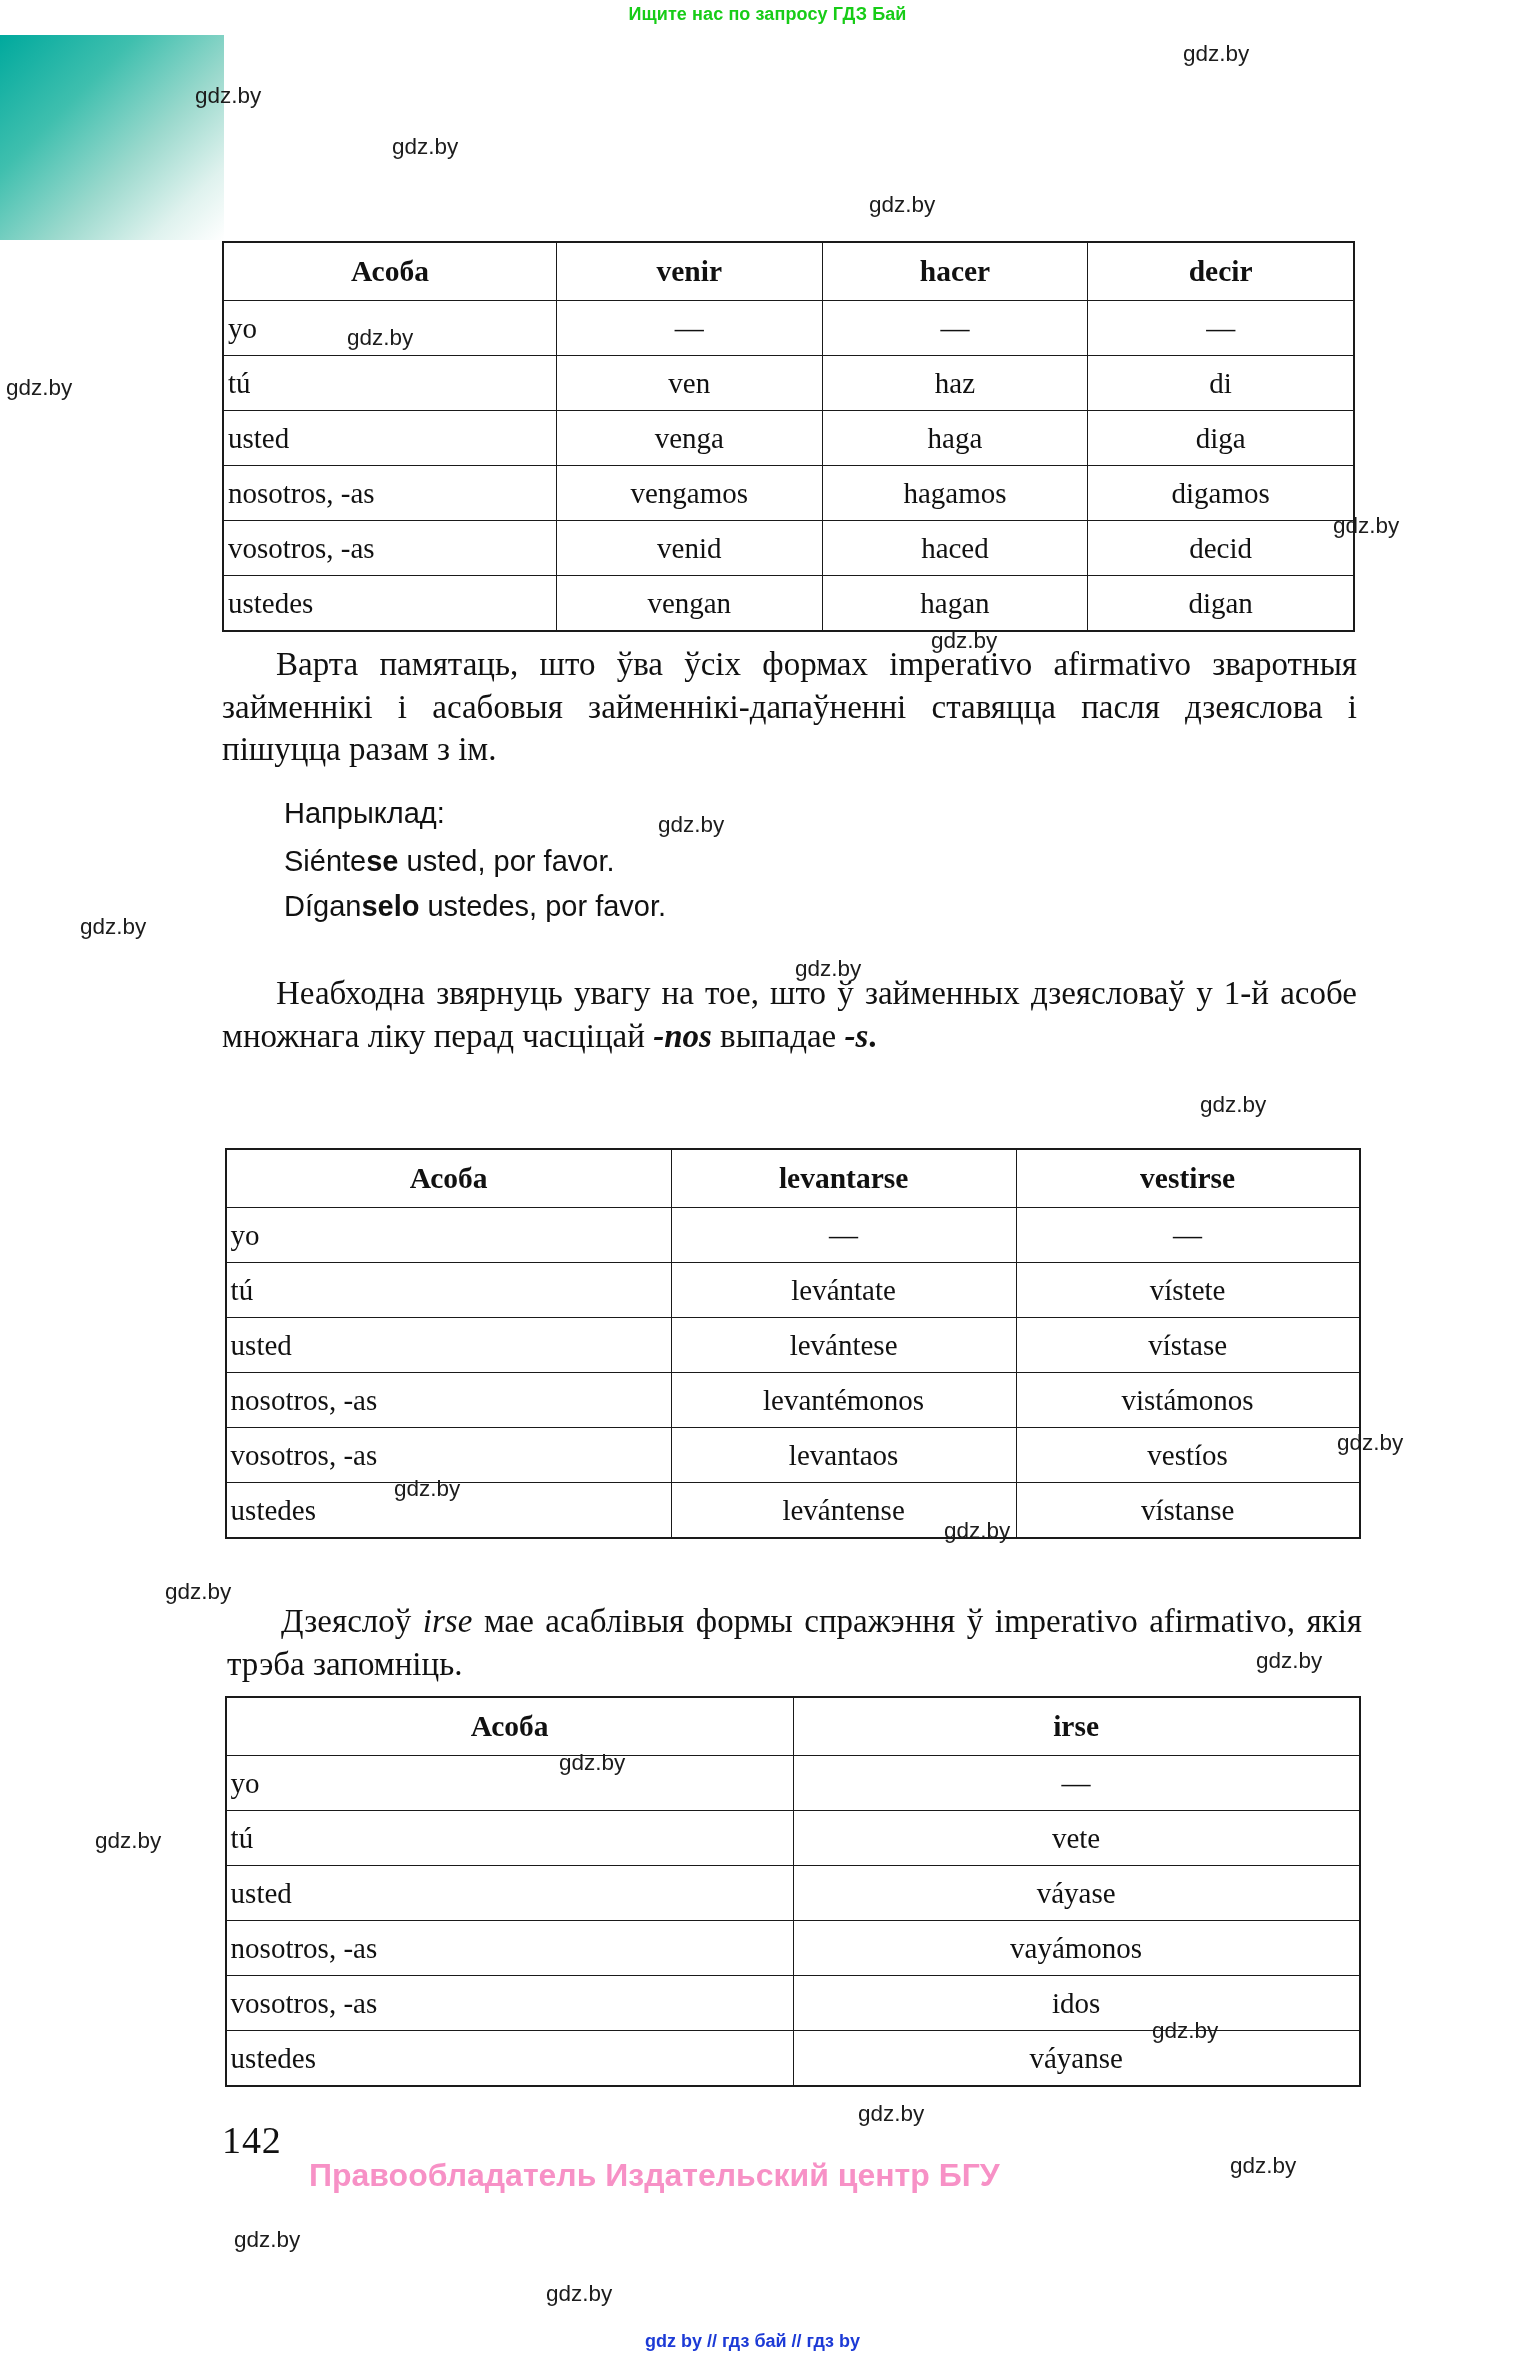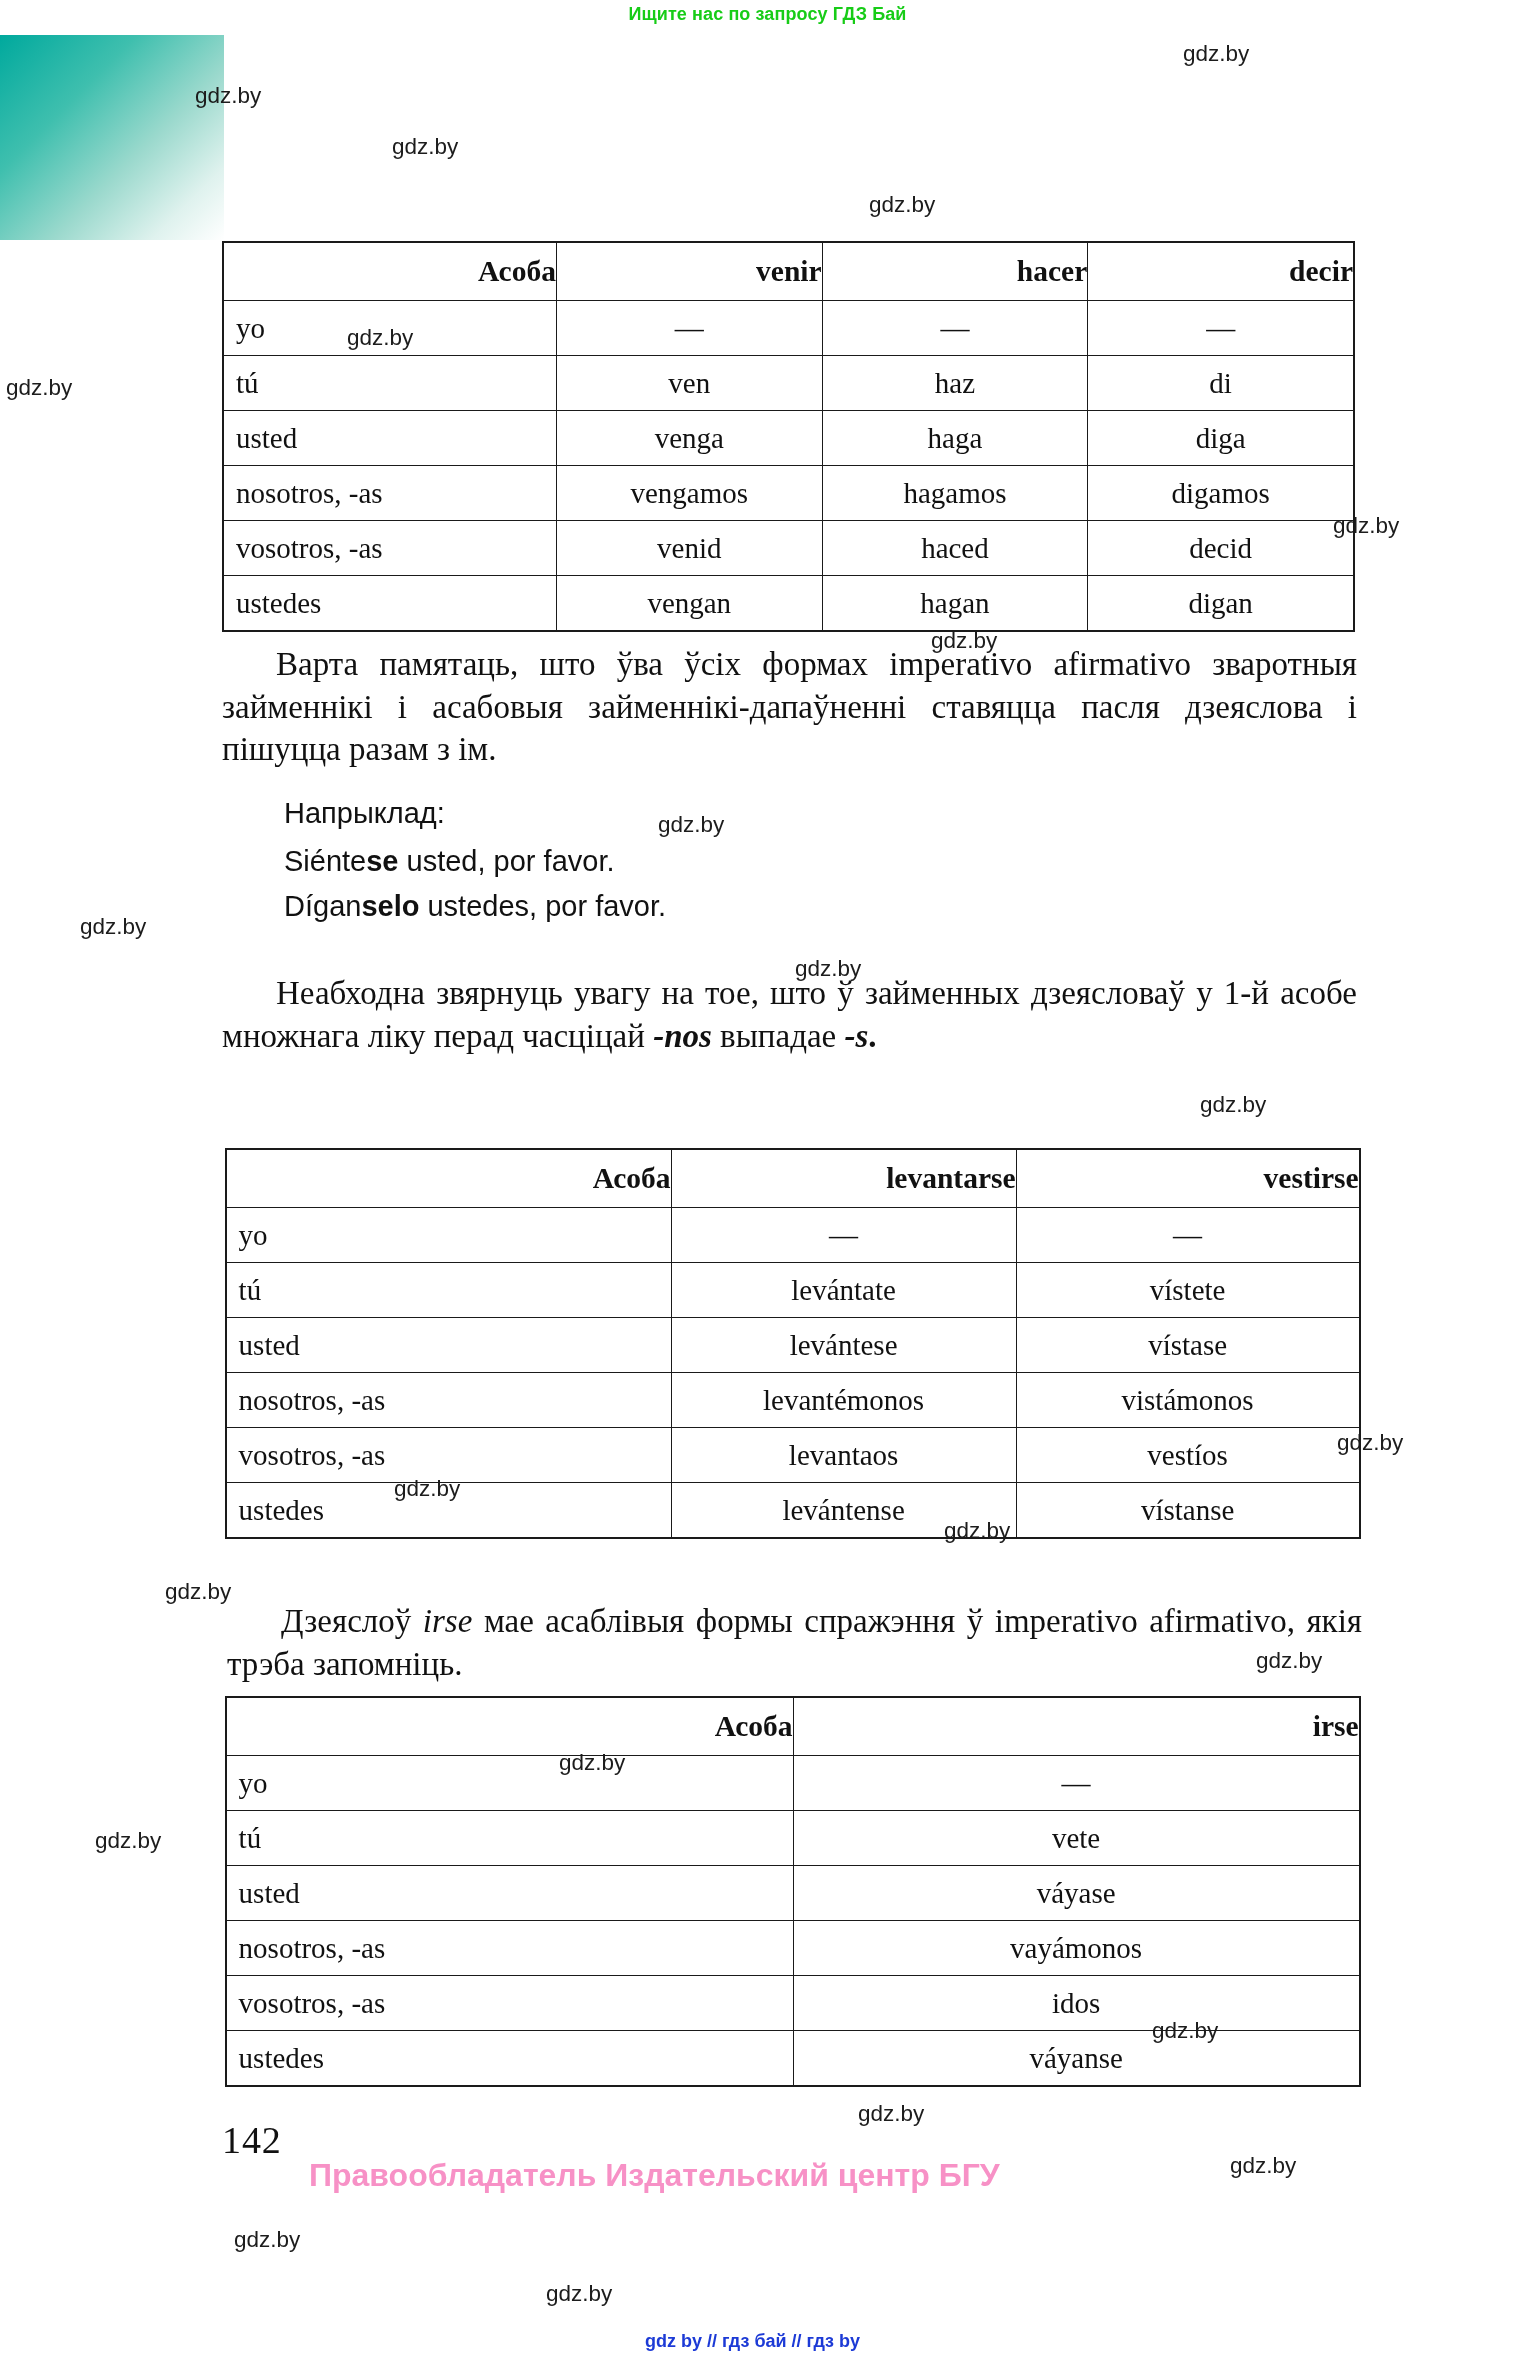--- a/index.html
+++ b/index.html
@@ -67,27 +67,27 @@
   table.conj td, table.conj th {
     border: 1.7px solid #1a1a1a;
     font-size: 29px;
     font-weight: normal;
     padding: 0;
     height: 54px;
     vertical-align: middle;
   }
   table.conj thead th {
     font-weight: bold;
-    text-align: right;
+    text-align: center;
     height: 57px;
     font-size: 29.5px;
   }
   table.conj tbody td.person {
     text-align: left;
-    padding-left: 12px;
+    padding-left: 4px;
   }
   table.conj tbody td.form {
     text-align: center;
   }
 
   
   .tbl-1 { position: absolute; left: 0; top: 241px; }
   .tbl-2 { position: absolute; left: 2.6px; top: 1148px; }
   .tbl-3 { position: absolute; left: 2.6px; top: 1696px; }
 

